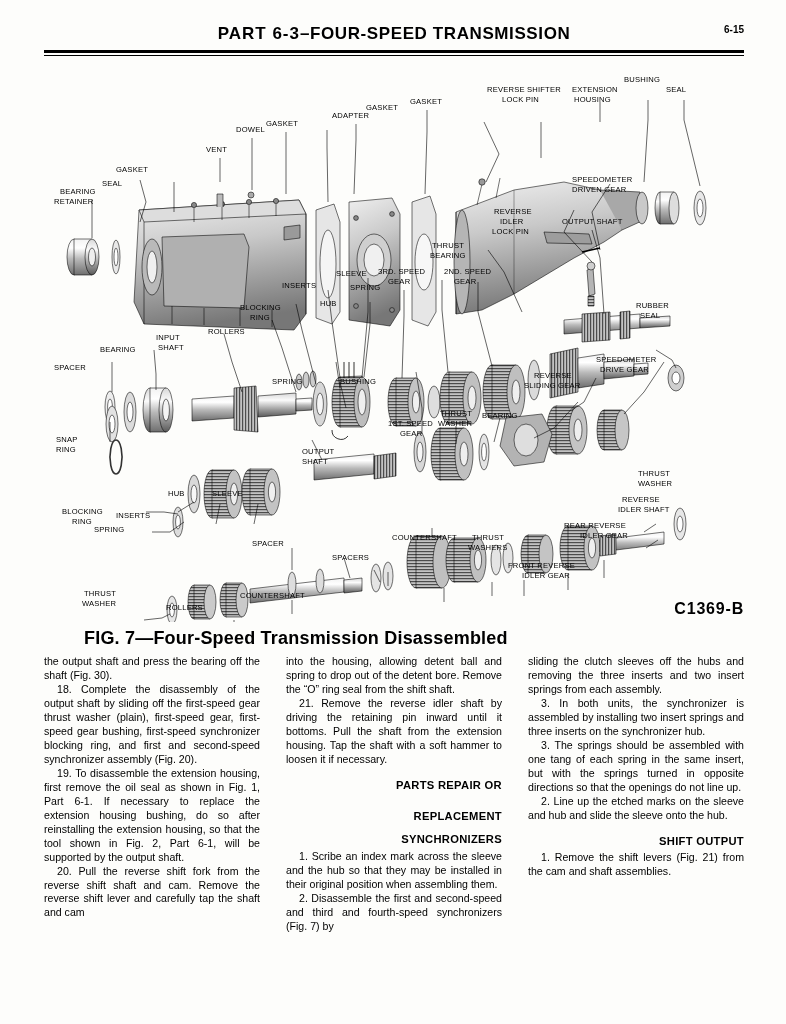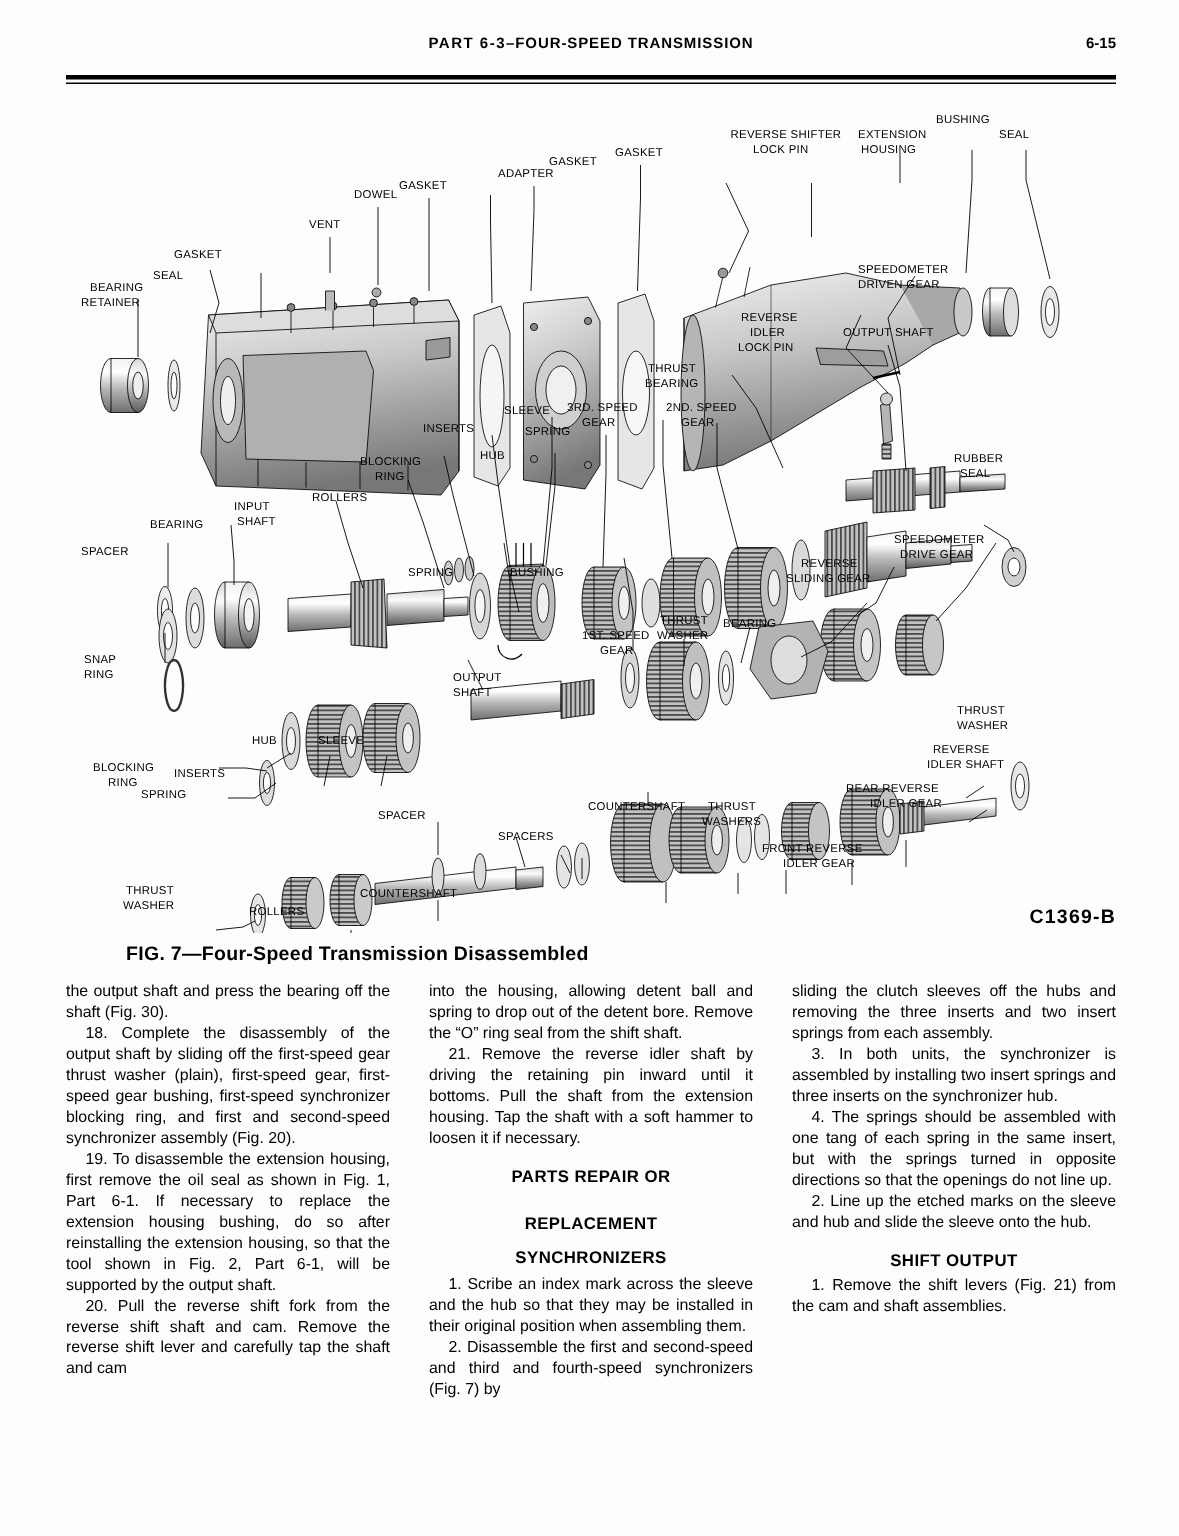--- a/index.html
+++ b/index.html
@@ -26,21 +26,21 @@
   
   .header {
     position: absolute;
     left: 44px;
     top: 24px;
     width: 700px;
     height: 28px;
   }
   .header-title {
     text-align: center;
-    font-size: 10px;
+    font-size: 17px;
     font-weight: bold;
     letter-spacing: 0.6px;
     font-family: "Liberation Sans", sans-serif;
   }
   .header-title .part-label { letter-spacing: 1px; }
   .header-page {
     position: absolute;
     right: 0;
     top: 0;
     font-size: 10px;
@@ -70,29 +70,29 @@
     top: 62px;
     width: 700px;
     height: 560px;
   }
   .figure svg { display: block; }
 
   .fig-code {
     position: absolute;
     right: 0;
     bottom: 4px;
-    font-size: 13px;
+    font-size: 16px;
     font-weight: bold;
     letter-spacing: 0.8px;
   }
   .fig-caption {
     position: absolute;
     left: 44px;
     top: 628px;
-    font-size: 13px;
+    font-size: 18px;
     font-weight: bold;
     letter-spacing: 0.2px;
     padding-left: 40px;
   }
 
   
   .columns {
     position: absolute;
     left: 44px;
     top: 655px;
@@ -111,21 +111,21 @@
     margin: 0;
     text-align: justify;
     text-justify: inter-word;
   }
   .col p.indent { text-indent: 13px; }
   .col h3 {
     margin: 11px 0 3px 0;
     font-size: 11.2px;
     font-weight: bold;
     letter-spacing: 0.3px;
-    text-align: center;
+    text-align: right;
   }
   .col h3.tight { margin-top: 9px; }
 
   
   .lbl {
     font-family: "Liberation Sans", sans-serif;
     font-size: 7.6px;
     letter-spacing: 0.2px;
   }
 </style>
@@ -601,20 +601,20 @@
       <h3>PARTS REPAIR OR</h3>
       <h3 style="margin-top:16px">REPLACEMENT</h3>
       <h3 class="tight">SYNCHRONIZERS</h3>
       <p class="indent">1. Scribe an index mark across the sleeve and the hub so that they may be installed in their original position when assembling them.</p>
       <p class="indent">2. Disassemble the first and second-speed and third and fourth-speed synchronizers (Fig. 7) by</p>
     </div>
 
     <div class="col">
       <p>sliding the clutch sleeves off the hubs and removing the three inserts and two insert springs from each assembly.</p>
       <p class="indent">3. In both units, the synchronizer is assembled by installing two insert springs and three inserts on the synchronizer hub.</p>
-      <p class="indent">4. The springs should be assembled with one tang of each spring in the same insert, but with the springs turned in opposite directions so that the openings do not line up.</p>
+      <p class="indent">3. The springs should be assembled with one tang of each spring in the same insert, but with the springs turned in opposite directions so that the openings do not line up.</p>
       <p class="indent">2. Line up the etched marks on the sleeve and hub and slide the sleeve onto the hub.</p>
       <h3>SHIFT OUTPUT</h3>
       <p class="indent">1. Remove the shift levers (Fig. 21) from the cam and shaft assemblies.</p>
     </div>
 
   </div>
 </div>
 
 </body></html>

